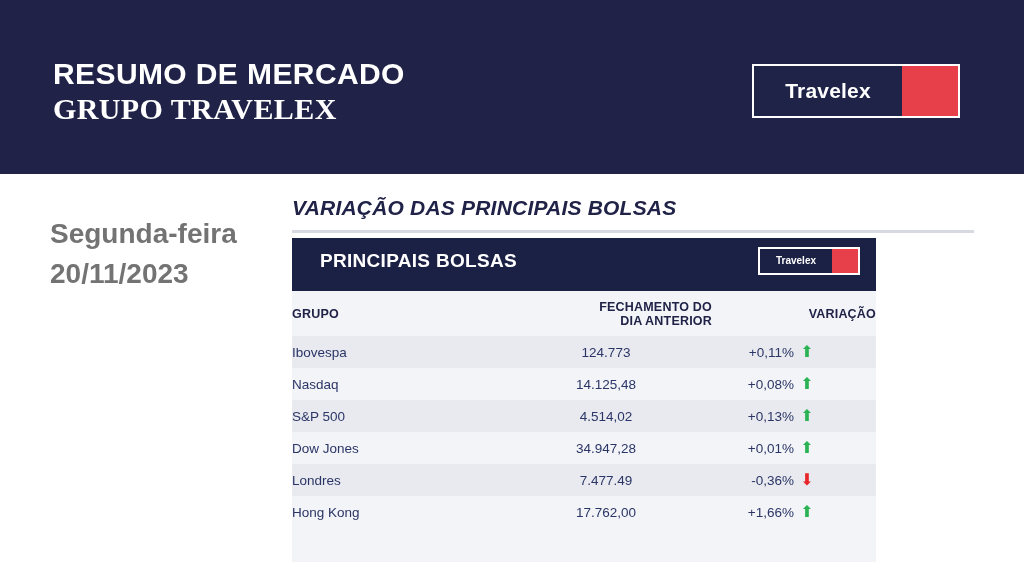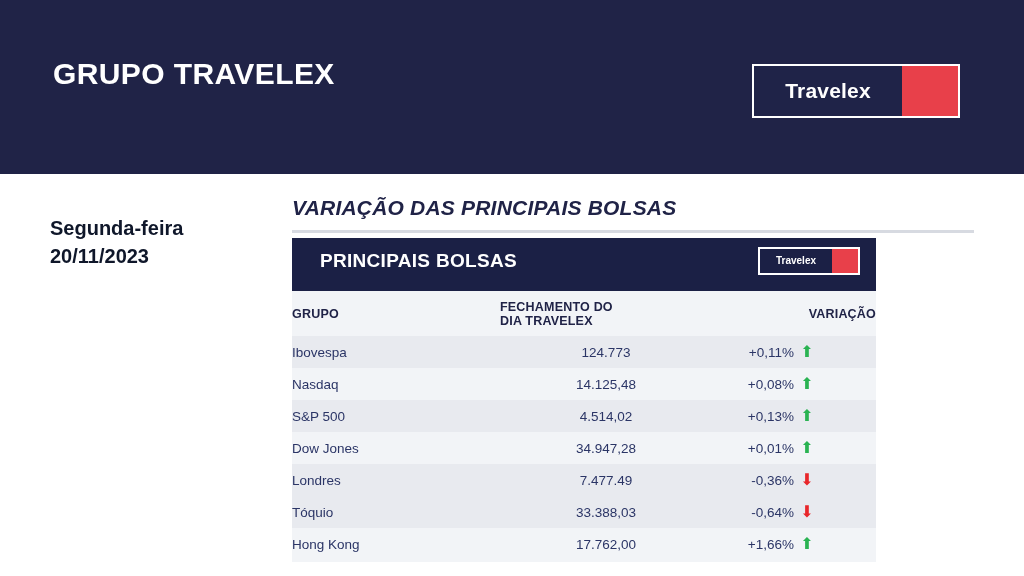--- a/index.html
+++ b/index.html
@@ -35,20 +35,21 @@
     left: 53px;
     top: 56px;
     color: #ffffff;
     font-size: 30px;
     font-weight: bold;
     letter-spacing: 0.4px;
     line-height: 1.18;
   }
   .header-title .line2 {
     display: block;
+    font-family: Liberation Serif, serif;
   }
 
   .logo-box {
     position: absolute;
     left: 752px;
     top: 64px;
     width: 208px;
     height: 54px;
     background: #1f2348;
     border: 2px solid #ffffff;
@@ -70,22 +71,22 @@
     width: 56px;
     background: #e8404a;
   }
 
   
   .date-block {
     position: absolute;
     left: 50px;
     top: 214px;
     width: 220px;
-    color: #0f172a;
-    font-size: 20px;
+    color: #737373;
+    font-size: 28px;
     font-weight: bold;
     line-height: 1.42;
   }
 
   
   .section-title {
     position: absolute;
     left: 292px;
     top: 196px;
     color: #202347;
@@ -156,21 +157,21 @@
     table-layout: fixed;
   }
   table.bolsas th {
     color: #202347;
     font-size: 12.5px;
     font-weight: bold;
     padding: 9px 0 8px 0;
     letter-spacing: 0.2px;
   }
   th.col-name   { width: 208px; text-align: left; padding-left: 28px; }
-  th.col-close  { width: 212px; text-align: left; }
+  th.col-close  { width: 212px; text-align: right; }
   th.col-var    { width: 164px; text-align: right; padding-right: 8px; }
 
   table.bolsas td {
     font-size: 13.5px;
     color: #2b3566;
     padding: 5px 0;
     height: 22px;
   }
   td.name  { text-align: left; padding-left: 28px; }
   td.close { text-align: center; }
@@ -191,20 +192,21 @@
   .up   { color: #2ab352; }
   .down { color: #e8262a; }
 </style>
 </head>
 <body>
 
 <div class="page">
 
   <div class="header">
     <div class="header-title">
+      <span>RESUMO DE MERCADO</span>
       <span class="line2">GRUPO TRAVELEX</span>
     </div>
 
     <div class="logo-box">
       <div class="logo-text">Travelex</div>
       <div class="logo-square"></div>
     </div>
   </div>
 
   <div class="date-block">
@@ -223,21 +225,21 @@
         <div class="mini-square"></div>
       </div>
     </div>
 
     <table class="bolsas">
       <thead>
         <tr>
           <th class="col-name">GRUPO</th>
           <th class="col-close">
             <div>FECHAMENTO DO</div>
-            <div>DIA TRAVELEX</div>
+            <div>DIA ANTERIOR</div>
           </th>
           <th class="col-var" colspan="2">VARIAÇÃO</th>
         </tr>
       </thead>
       <tbody>
           <tr class="row-alt">
             <td class="name">Ibovespa</td>
             <td class="close">124.773</td>
             <td class="var">+0,11%</td>
             <td class="arrow"><span class="arrow-glyph up">⬆</span></td>
@@ -259,26 +261,20 @@
             <td class="close">34.947,28</td>
             <td class="var">+0,01%</td>
             <td class="arrow"><span class="arrow-glyph up">⬆</span></td>
           </tr>
           <tr class="row-alt">
             <td class="name">Londres</td>
             <td class="close">7.477.49</td>
             <td class="var">-0,36%</td>
             <td class="arrow"><span class="arrow-glyph down">⬇</span></td>
           </tr>
-          <tr class="row-alt">
-            <td class="name">Tóquio</td>
-            <td class="close">33.388,03</td>
-            <td class="var">-0,64%</td>
-            <td class="arrow"><span class="arrow-glyph down">⬇</span></td>
-          </tr>
           <tr class="row-plain">
             <td class="name">Hong Kong</td>
             <td class="close">17.762,00</td>
             <td class="var">+1,66%</td>
             <td class="arrow"><span class="arrow-glyph up">⬆</span></td>
           </tr>
         </tbody>
     </table>
   </div>
 

